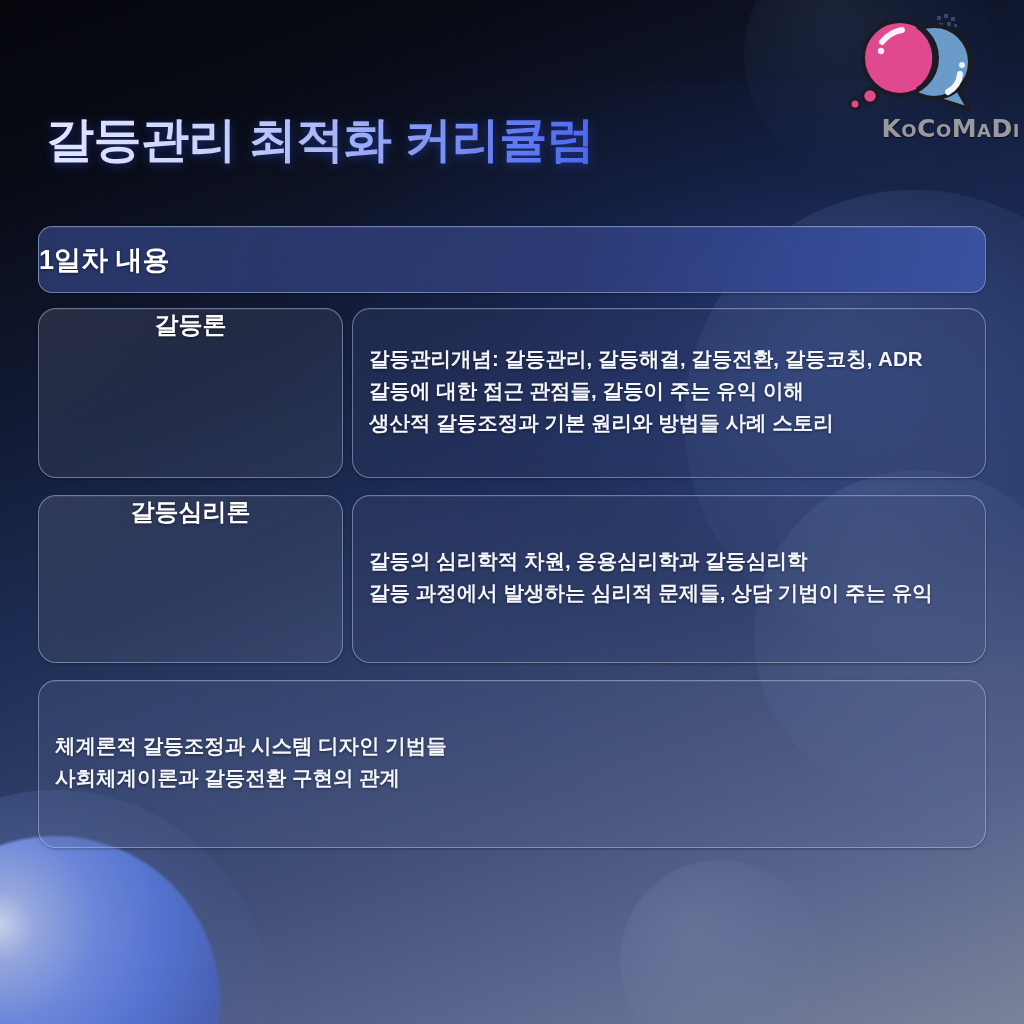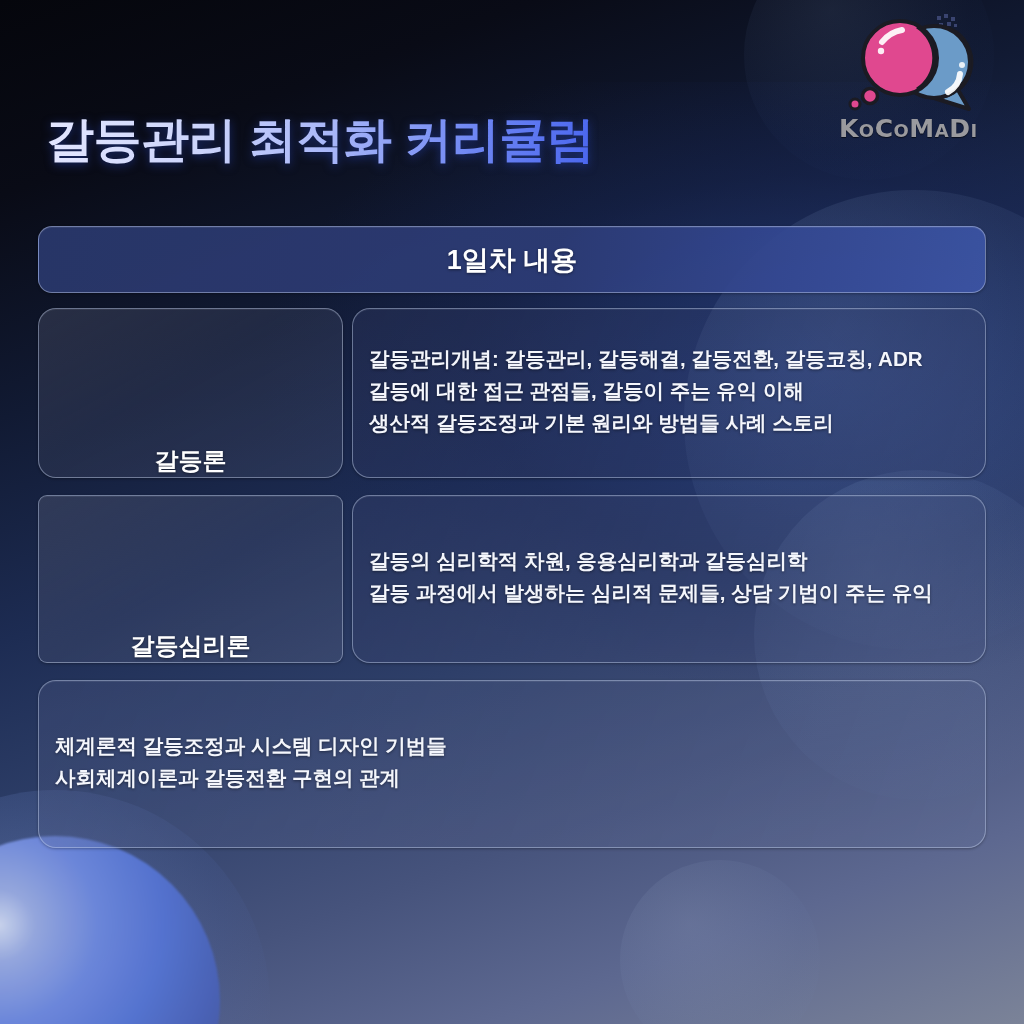--- a/index.html
+++ b/index.html
@@ -51,22 +51,22 @@
   .sphere-glow {
     position:absolute; left:-160px; top:790px;
     width:430px; height:430px; border-radius:50%;
     background:radial-gradient(circle at 40% 35%, rgba(140,165,230,.30), rgba(90,120,200,.10) 55%, rgba(0,0,0,0) 75%);
   }
 
   
   #logo { position:absolute; right:18px; top:10px; width:168px; height:140px; }
   .logo-mark { position:absolute; left:0; top:0; width:168px; height:104px; }
   .logo-text {
-    position:absolute; left:1px; top:104px; width:168px;
-    text-align:left;
+    position:absolute; left:14px; top:104px; width:168px;
+    text-align:right;
     color:#9a9a9e;
     font-size:25px;
     font-weight:bold;
     letter-spacing:.5px;
     font-family:"DejaVu Sans","Liberation Sans",sans-serif;
     font-variant:small-caps;
     text-shadow:0 1px 1px rgba(0,0,0,.6);
   }
 
   
@@ -90,31 +90,31 @@
     box-shadow:0 1px 3px rgba(0,0,0,.30), inset 0 1px 0 rgba(255,255,255,.07);
     position:relative;
     overflow:hidden;
   }
 
   .header-panel {
     width:948px; height:67px;
     border-radius:14px;
     background:linear-gradient(100deg, rgba(42,56,108,.93) 0%, rgba(45,60,118,.93) 55%, rgba(52,72,146,.93) 78%, rgba(60,84,164,.93) 100%);
     border:1px solid rgba(185,198,230,.50);
-    display:flex; align-items:center; justify-content:center;
+    display:flex; align-items:center; justify-content:flex-start;
     margin-bottom:15px;
   }
   .header-title {
     color:#ffffff; font-size:27px; font-weight:bold;
     text-shadow:0 1px 3px rgba(0,0,0,.45);
   }
 
   .label-cell {
     width:305px;
-    display:flex; align-items:flex-end; justify-content:center;
+    display:flex; align-items:flex-start; justify-content:center;
     background:linear-gradient(150deg, rgba(62,68,92,.55) 0%, rgba(56,64,92,.42) 45%, rgba(70,80,112,.34) 100%);
   }
   .label-text {
     color:#ffffff; font-size:24px; font-weight:bold; text-align:center;
     text-shadow:0 1px 3px rgba(0,0,0,.45);
     white-space:nowrap;
   }
 
   .content-cell {
     flex:1;
@@ -126,21 +126,21 @@
     color:#f4f6fc; font-size:20.5px; font-weight:bold;
     line-height:32px; white-space:nowrap;
     text-shadow:0 1px 3px rgba(0,0,0,.45);
   }
 
   .r1 { height:170px; }
   .r2 { height:168px; }
   .r3 { height:168px; }
 
   
-  .row.r2 .label-cell { background:linear-gradient(150deg, rgba(74,82,110,.50) 0%, rgba(68,78,112,.40) 50%, rgba(86,96,130,.34) 100%);border-radius:9px; }
+  .row.r2 .label-cell { background:linear-gradient(150deg, rgba(74,82,110,.50) 0%, rgba(68,78,112,.40) 50%, rgba(86,96,130,.34) 100%); }
   .row.r2 .content-cell { background:linear-gradient(110deg, rgba(58,68,112,.36) 0%, rgba(62,72,116,.28) 50%, rgba(74,86,132,.24) 100%); }
   .row.r3 .label-cell { background:linear-gradient(150deg, rgba(116,126,156,.38) 0%, rgba(110,122,156,.30) 50%, rgba(126,138,170,.26) 100%); }
   .row.r3 .content-cell { background:linear-gradient(110deg, rgba(84,96,140,.30) 0%, rgba(88,100,142,.24) 50%, rgba(100,114,156,.20) 100%); }
 </style>
 </head>
 <body>
 
 <div id="bg">
   <div class="bg-base"></div>
   <div class="bg-navy-wash"></div>

